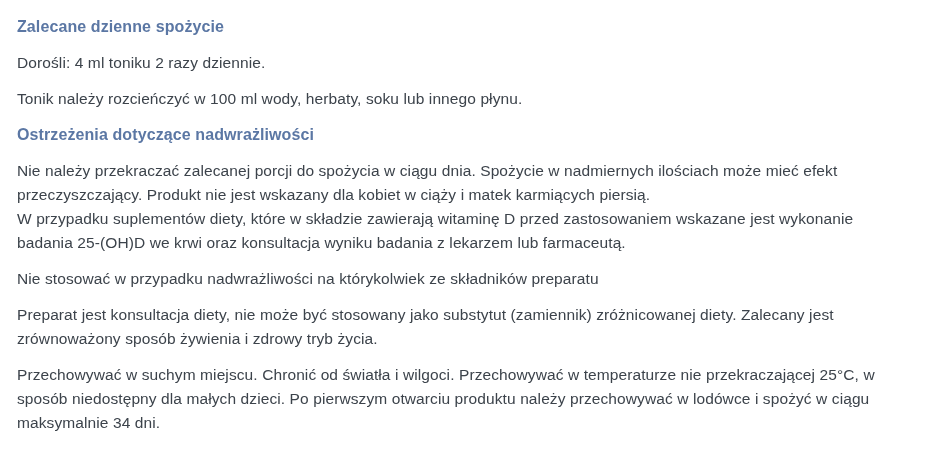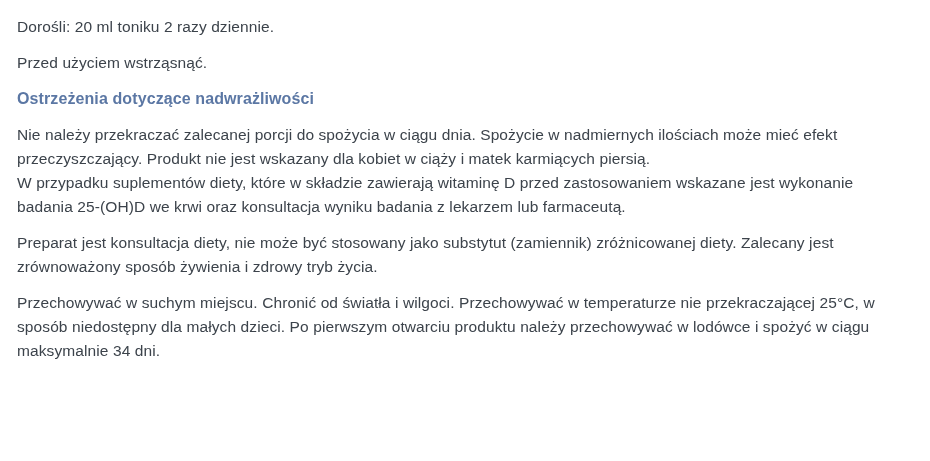--- a/index.html
+++ b/index.html
@@ -28,29 +28,31 @@
   .desc p {
     margin: 12px 0;
     white-space: pre-line; 
   }
 </style>
 </head>
 <body>
 
 <main class="desc">
 
+  <h2 class="section-heading">Zalecane dzienne spożycie</h2>
 
-  <p>Dorośli: 20 ml toniku 2 razy dziennie.</p>
+  <p>Dorośli: 4 ml toniku 2 razy dziennie.</p>
 
+  <p>Tonik należy rozcieńczyć w 100 ml wody, herbaty, soku lub innego płynu.</p>
 
-  <p>Przed użyciem wstrząsnąć.</p>
 
   <h2 class="section-heading">Ostrzeżenia dotyczące nadwrażliwości</h2>
 
   <p>Nie należy przekraczać zalecanej porcji do spożycia w ciągu dnia. Spożycie w nadmiernych ilościach może mieć efekt przeczyszczający. Produkt nie jest wskazany dla kobiet w ciąży i matek karmiących piersią.
 W przypadku suplementów diety, które w składzie zawierają witaminę D przed zastosowaniem wskazane jest wykonanie badania 25-(OH)D we krwi oraz konsultacja wyniku badania z lekarzem lub farmaceutą.</p>
 
+  <p>Nie stosować w przypadku nadwrażliwości na którykolwiek ze składników preparatu</p>
 
   <p>Preparat jest konsultacja diety, nie może być stosowany jako substytut (zamiennik) zróżnicowanej diety. Zalecany jest zrównoważony sposób żywienia i zdrowy tryb życia.</p>
 
   <p>Przechowywać w suchym miejscu. Chronić od światła i wilgoci. Przechowywać w temperaturze nie przekraczającej 25°C, w sposób niedostępny dla małych dzieci. Po pierwszym otwarciu produktu należy przechowywać w lodówce i spożyć w ciągu maksymalnie 34 dni.</p>
 
 </main>
 
 </body></html>

